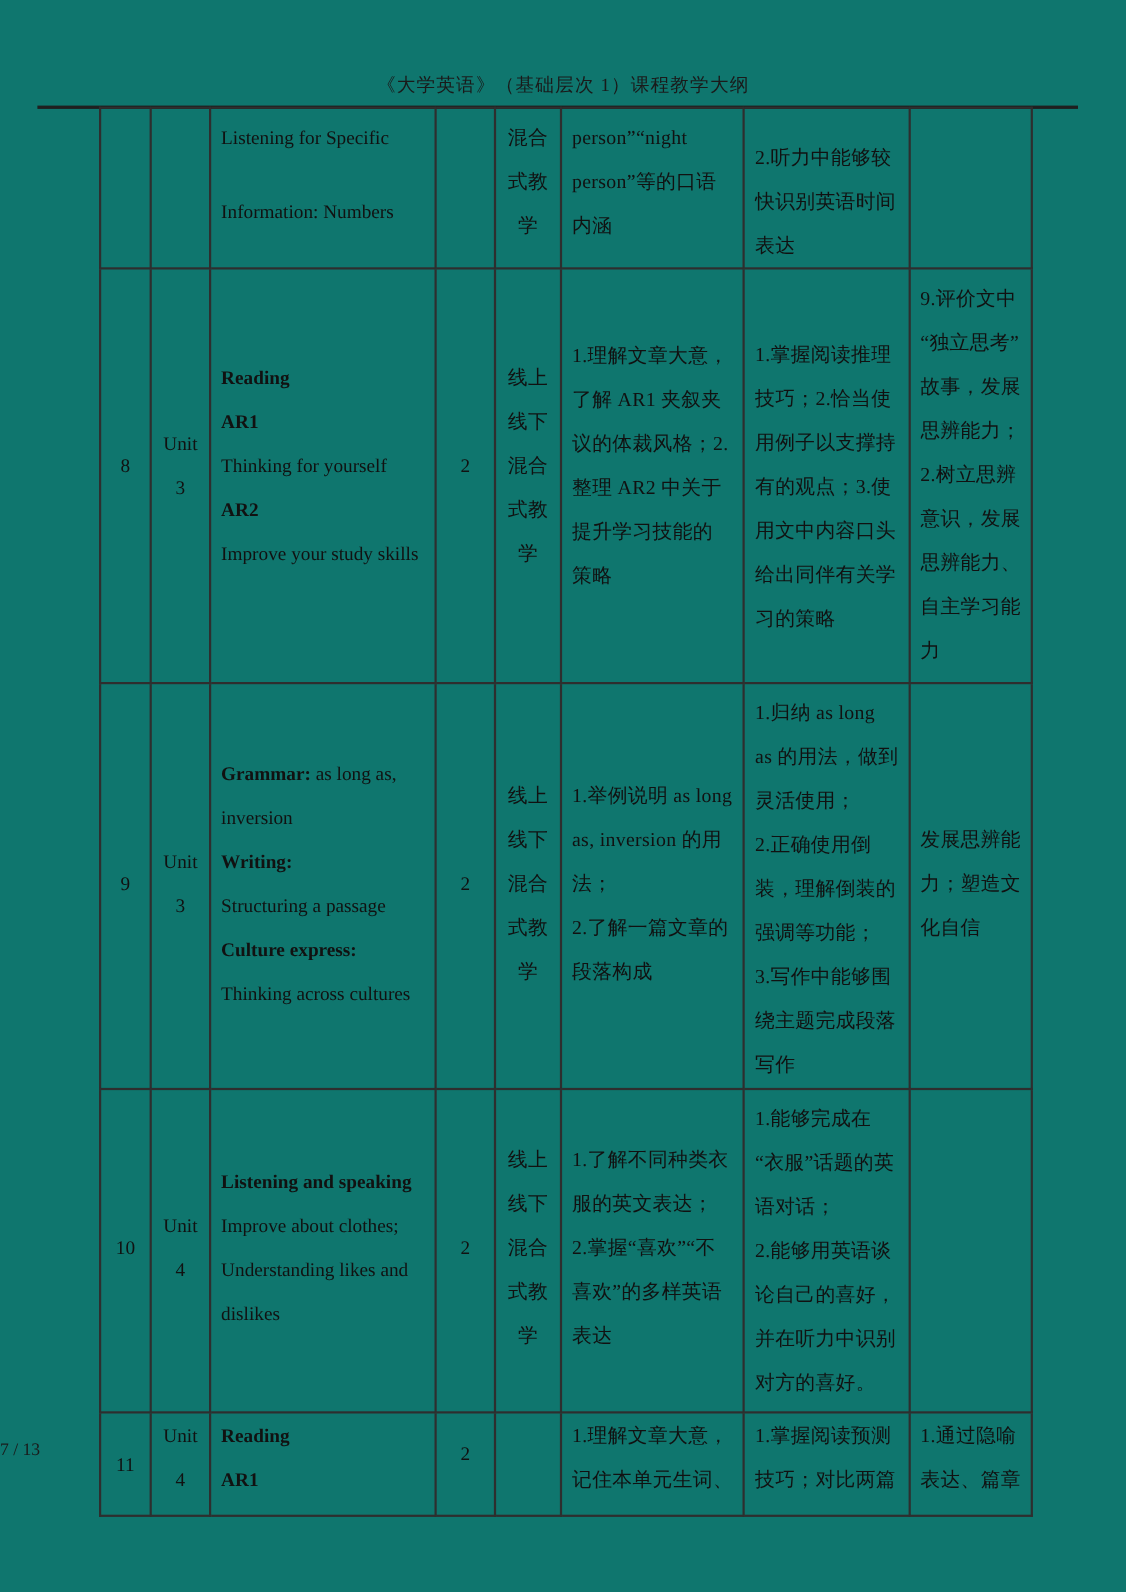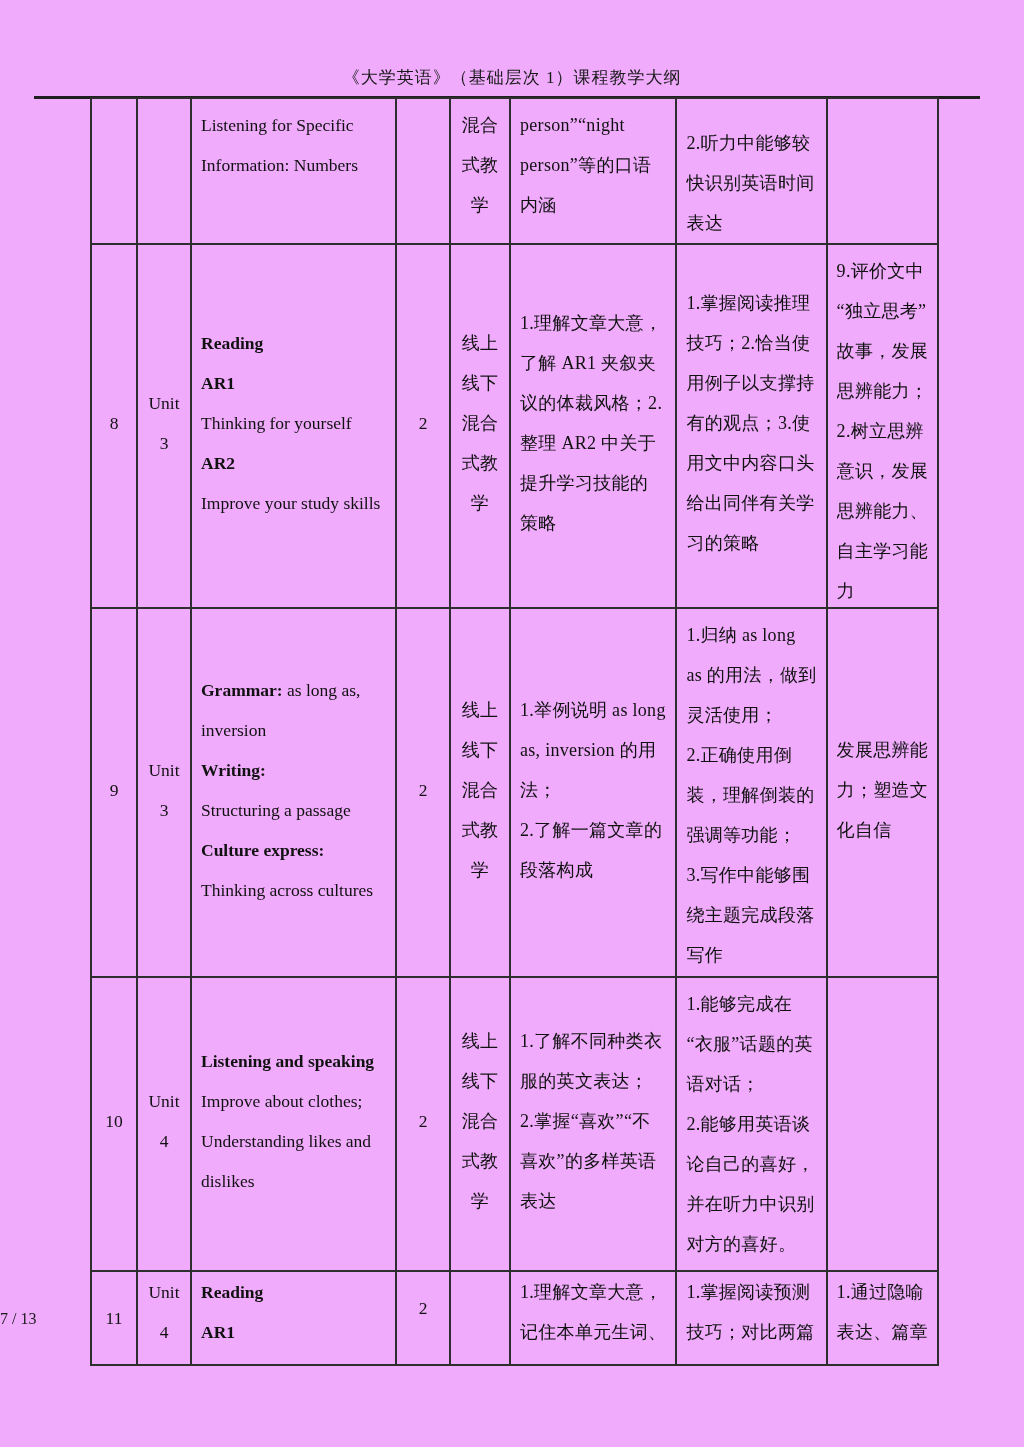--- a/index.html
+++ b/index.html
@@ -1,19 +1,19 @@
 <!DOCTYPE html>
 <html><head>
 <meta charset="utf-8">
 <style>
   html,body{margin:0;padding:0;background:#888;}
   .page{
     position:relative;
     width:1024px;height:1447px;
-    background:#f0abfc;
+    background:#0f766e;
     font-family:"Liberation Serif","DejaVu Serif",serif;
     color:#111;
     overflow:hidden;
   }
   .doc-header{
     position:absolute;top:66px;left:0;width:100%;
     text-align:center;font-size:17px;letter-spacing:1px;color:#1a1a1a;
   }
   .header-rule{
     position:absolute;top:96px;left:34px;width:946px;height:2.5px;background:#1f1f1f;
@@ -65,21 +65,21 @@
     </colgroup>
     <tbody id="tbody">
         <tr>
           <td>
             <div class="cellbox vt" style="height: 120px;"></div>
           </td>
           <td>
             <div class="cellbox vt" style="height: 120px;"></div>
           </td>
           <td>
-            <div class="cellbox vt" style="height: 120px;">
+            <div class="cellbox vt" style="height: 120px; gap: 27px;">
               <div class="ln en">Listening for Specific</div>
               <div class="ln en">Information: Numbers</div>
             </div>
           </td>
           <td>
             <div class="cellbox vt" style="height: 120px;"></div>
           </td>
           <td>
             <div class="cellbox vt" style="height: 120px;">
               <div class="ln cn ctr">混合</div>
@@ -144,21 +144,21 @@
             <div class="cellbox vm" style="height: 356px;">
               <div class="ln cn">1.理解文章大意，</div>
               <div class="ln cn">了解 AR1 夹叙夹</div>
               <div class="ln cn">议的体裁风格；2.</div>
               <div class="ln cn">整理 AR2 中关于</div>
               <div class="ln cn">提升学习技能的</div>
               <div class="ln cn">策略</div>
             </div>
           </td>
           <td>
-            <div class="cellbox vm" style="height: 356px;">
+            <div class="cellbox vm" style="height: 356px; margin-top: 19px;">
               <div class="ln cn">1.掌握阅读推理</div>
               <div class="ln cn">技巧；2.恰当使</div>
               <div class="ln cn">用例子以支撑持</div>
               <div class="ln cn">有的观点；3.使</div>
               <div class="ln cn">用文中内容口头</div>
               <div class="ln cn">给出同伴有关学</div>
               <div class="ln cn">习的策略</div>
             </div>
           </td>
           <td>

